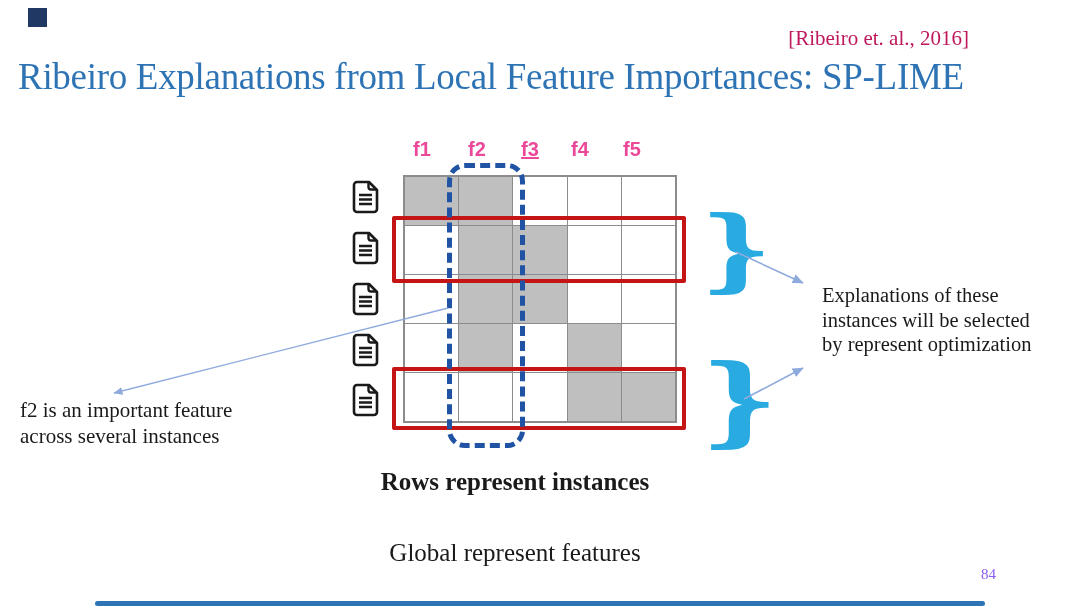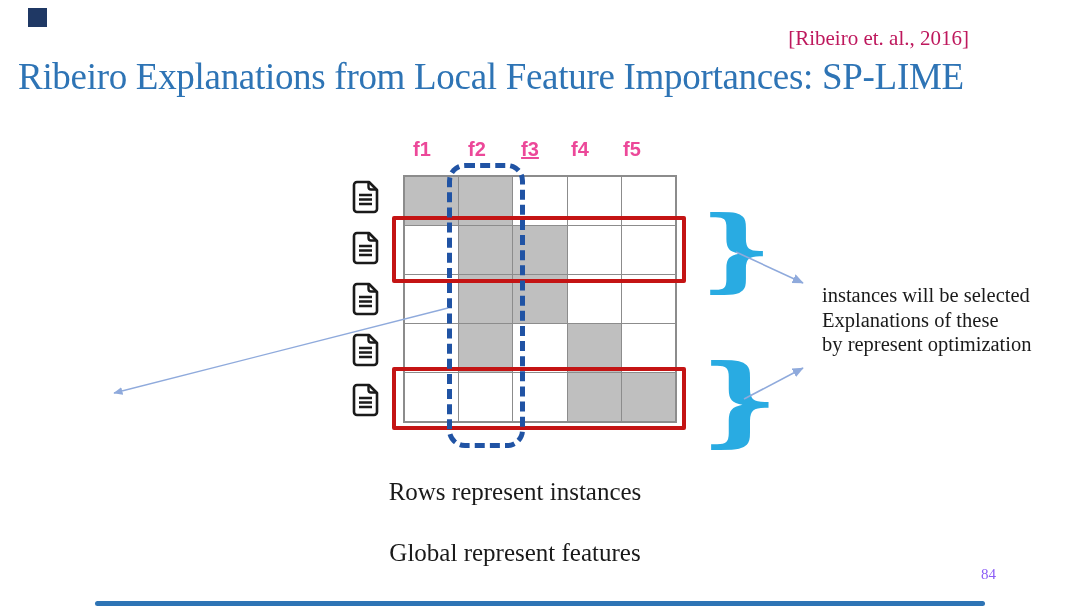--- a/index.html
+++ b/index.html
@@ -45,21 +45,21 @@
     position:absolute;color:#29abe2;font-family:"DejaVu Serif", serif;font-weight:700;
     transform:scaleX(1.25);transform-origin:left center;
   }
   .brace.b1{left:700px;top:207px;font-size:90px;line-height:82px;}
   .brace.b2{left:700px;top:355px;font-size:98px;line-height:90px;}
   .arrow-layer{position:absolute;left:0;top:0;pointer-events:none;}
   
   .note-left{position:absolute;left:20px;top:397px;font-size:21px;line-height:26px;color:#1a1a1a;}
   .note-right{position:absolute;left:822px;top:283px;font-size:20.5px;line-height:24.5px;color:#1a1a1a;}
   .caption{position:absolute;left:165px;width:700px;text-align:center;font-size:25px;color:#1a1a1a;}
-  .caption.rows{top:478px;}
+  .caption.rows{top:468px;font-weight:bold;}
   .caption.cols{top:539px;}
   .page-number{position:absolute;left:981px;top:566px;font-size:15px;color:#8b5cf6;}
   .bottom-bar{position:absolute;left:95px;top:601px;width:890px;height:5px;border-radius:3px;background:#2e74b5;}
 </style>
 </head>
 <body>
 
 <div class="slide">
 
   <div class="corner-square"></div>
@@ -140,24 +140,28 @@
     <defs>
       <marker id="ah" markerWidth="9" markerHeight="8" refX="6.5" refY="3" orient="auto">
         <path d="M0,0 L7,3 L0,6 Z" fill="#8faadc"></path>
       </marker>
     </defs>
     <line x1="736" y1="252" x2="803" y2="283" stroke="#8faadc" stroke-width="1.6" marker-end="url(#ah)"></line>
     <line x1="744" y1="399" x2="803" y2="368" stroke="#8faadc" stroke-width="1.6" marker-end="url(#ah)"></line>
     <line x1="448" y1="308" x2="114" y2="393" stroke="#8faadc" stroke-width="1.3" marker-end="url(#ah)"></line>
   </svg>
 
+  <div class="note-left">
+    <div>f2 is an important feature</div>
+    <div>across several instances</div>
+  </div>
 
   <div class="note-right">
+    <div>Explanations of these</div>
     <div>instances will be selected</div>
-    <div>Explanations of these</div>
     <div>by represent optimization</div>
   </div>
 
   <div class="caption rows">Rows represent instances</div>
   <div class="caption cols">Global represent features</div>
 
   <div class="page-number">84</div>
 
   <div class="bottom-bar"></div>
 

